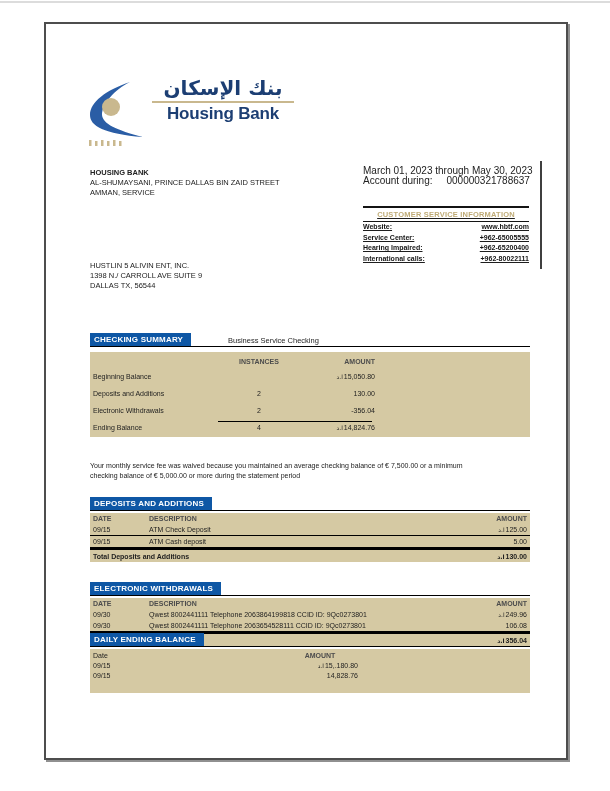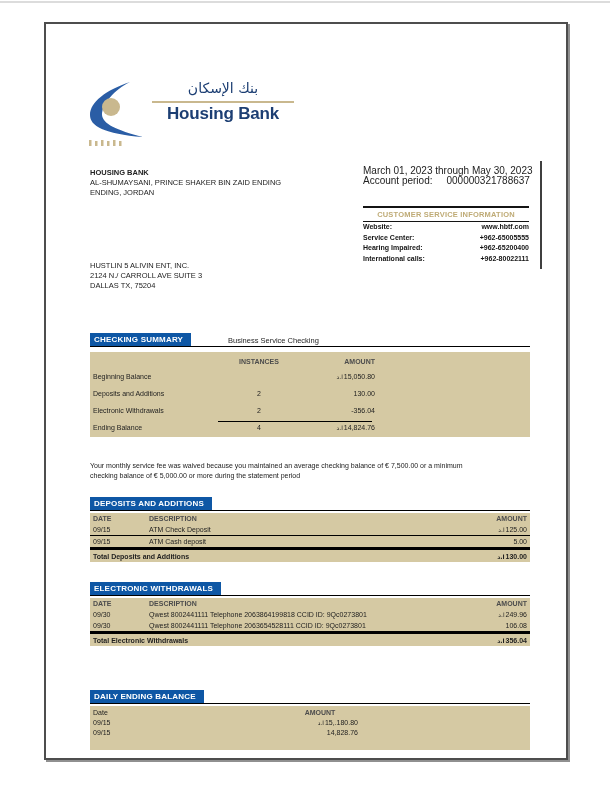--- a/index.html
+++ b/index.html
@@ -9,32 +9,32 @@
   }
   .topline { position:absolute; top:1px; left:0; width:610px; height:2px; background:#dcdcdc; }
   .frame {
     position:absolute; left:44px; top:22px; width:520px; height:734px;
     border:2px solid #4d4d4d; background:#fff; box-shadow:2px 2px 0 #909090;
   }
   
   .logo { position:absolute; left:86px; top:78px; width:210px; height:70px; }
   .logo svg { position:absolute; left:0; top:2px; }
   .logo-text { position:absolute; left:66px; top:-2px; width:142px; text-align:center; }
-  .logo-ar { font-family:"DejaVu Sans", sans-serif; font-weight:normal; font-size:14px;
+  .logo-ar { font-family:"DejaVu Sans", sans-serif; font-weight:bold; font-size:20px;
              line-height:24px; color:#1c3e73; direction:rtl; }
   .logo-rule { height:2px; background:#c9b88e; margin:1px 0 1px 0; }
   .logo-en { font-weight:bold; font-size:17px; line-height:20px; color:#1c3e73; letter-spacing:-0.2px; }
   
   .addr { position:absolute; font-size:7.5px; line-height:10px; color:#222; }
   .addr .b { font-weight:bold; }
   .period { position:absolute; left:363px; top:166px; font-size:10px; line-height:10px; color:#222; }
   .acct-gap { display:inline-block; width:14px; }
   .vmark { position:absolute; left:540px; top:161px; width:2px; height:108px; background:#3f3f3f; }
   
-  .csbox { position:absolute; left:363px; top:206px; width:166px; }
+  .csbox { position:absolute; left:363px; top:206px; width:166px;text-decoration:underline; }
   .cs-title { border-top:2px solid #141414; border-bottom:1px solid #141414;
               color:#bfab76; font-weight:bold; font-size:7.5px; text-align:center;
               padding:2px 0 2px 0; letter-spacing:0.2px; }
   .cs-row { display:flex; justify-content:space-between; font-size:7px; font-weight:bold;
             line-height:10.5px; color:#141414; }
   .cs-row:first-of-type { margin-top:2px; }
   
   .sect { position:absolute; left:90px; width:440px; }
   .sect-head { position:relative; height:13px; border-bottom:1px solid #000; }
   .bar { position:absolute; left:0; top:0; bottom:0; background:#0e57a5; color:#fff;
@@ -90,28 +90,28 @@
     </svg>
     <div class="logo-text">
       <div class="logo-ar">بنك الإسكان</div>
       <div class="logo-rule"></div>
       <div class="logo-en">Housing Bank</div>
     </div>
   </div>
 
   <div class="addr" style="left:90px; top:168px;">
     <div class="b">HOUSING  BANK</div>
-    <div>AL-SHUMAYSANI, PRINCE SHAKER BIN ZAID ENDING</div>
-    <div>ENDING, JORDAN</div>
+    <div>AL-SHUMAYSANI, PRINCE DALLAS BIN ZAID STREET</div>
+    <div>AMMAN, SERVICE</div>
   </div>
 
   <div class="period">
     <div>March 01, 2023 through May 30, 2023</div>
     <div>
-      <span>Account period:</span><span class="acct-gap"></span><span>000000321788637</span>
+      <span>Account during:</span><span class="acct-gap"></span><span>000000321788637</span>
     </div>
   </div>
   <div class="vmark"></div>
 
   <div class="csbox">
     <div class="cs-title">CUSTOMER SERVICE INFORMATION</div>
     <div class="cs-row">
       <span>Website:</span>
       <span>www.hbtf.com</span>
     </div>
@@ -124,22 +124,22 @@
       <span>+962-65200400</span>
     </div>
     <div class="cs-row">
       <span>International calls:</span>
       <span>+962-80022111</span>
     </div>
   </div>
 
   <div class="addr" style="left:90px; top:261px;">
     <div>HUSTLIN 5 ALIVIN ENT, INC.</div>
-    <div>2124 N./ CARROLL AVE SUITE 3</div>
-    <div>DALLAS TX, 75204</div>
+    <div>1398 N./ CARROLL AVE SUITE 9</div>
+    <div>DALLAS TX, 56544</div>
   </div>
 
   <div class="sect" style="top:333px;">
     <div class="sect-head">
       <div class="bar">CHECKING SUMMARY</div>
       <div class="subtitle">Business Service Checking</div>
     </div>
     <div class="tan sum-block">
       <div class="srow-h">
         <span class="s-label"></span>
@@ -227,21 +227,21 @@
         <span class="c-amt"><span class="cur"></span><span>106.08</span></span>
       </div>
       <div class="thick"></div>
       <div class="trow-t">
         <span class="c-total">Total Electronic Withdrawals</span>
         <span class="c-amt"><span class="cur">د.ا</span><span>356.04</span></span>
       </div>
     </div>
   </div>
 
-  <div class="sect" style="top:690px;">
+  <div class="sect" style="top:633px;">
     <div class="sect-head">
       <div class="bar">DAILY ENDING BALANCE</div>
     </div>
     <div class="tan daily-block">
       <div class="d-date" style="top:3px;">Date</div>
       <div class="d-amt-h" style="top:3px;">AMOUNT</div>
       <div class="d-date" style="top:13px;">09/15</div>
       <div class="d-amt" style="top:13px;"><span class="cur">د.ا</span><span>15,.180.80</span></div>
       <div class="d-date" style="top:23px;">09/15</div>
       <div class="d-amt" style="top:23px;"><span class="cur"></span><span>14,828.76</span></div>

